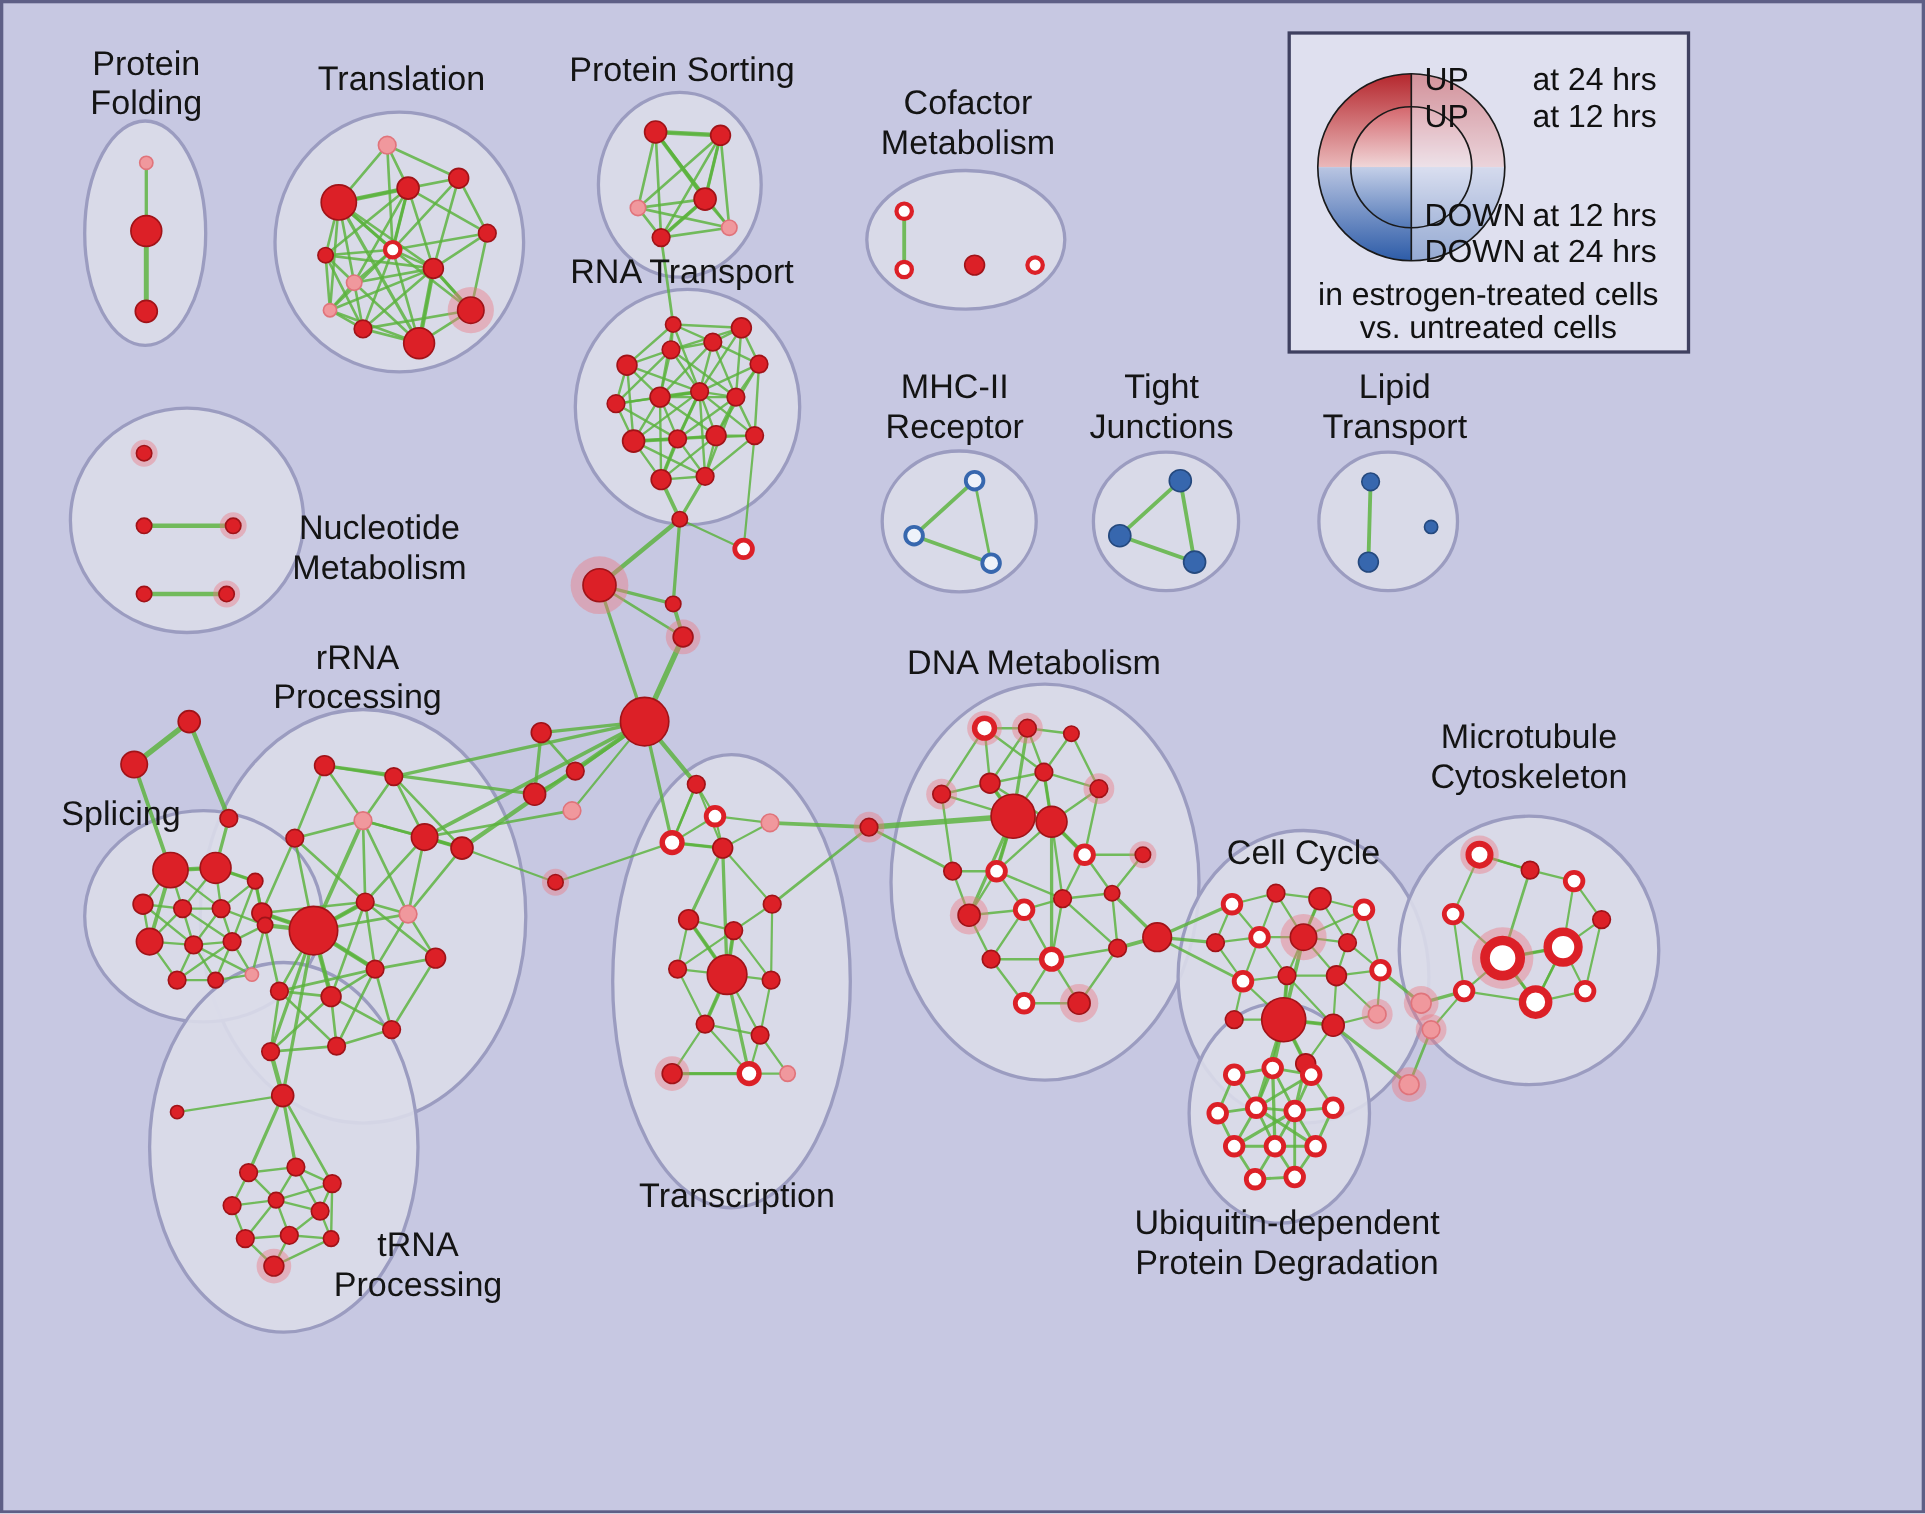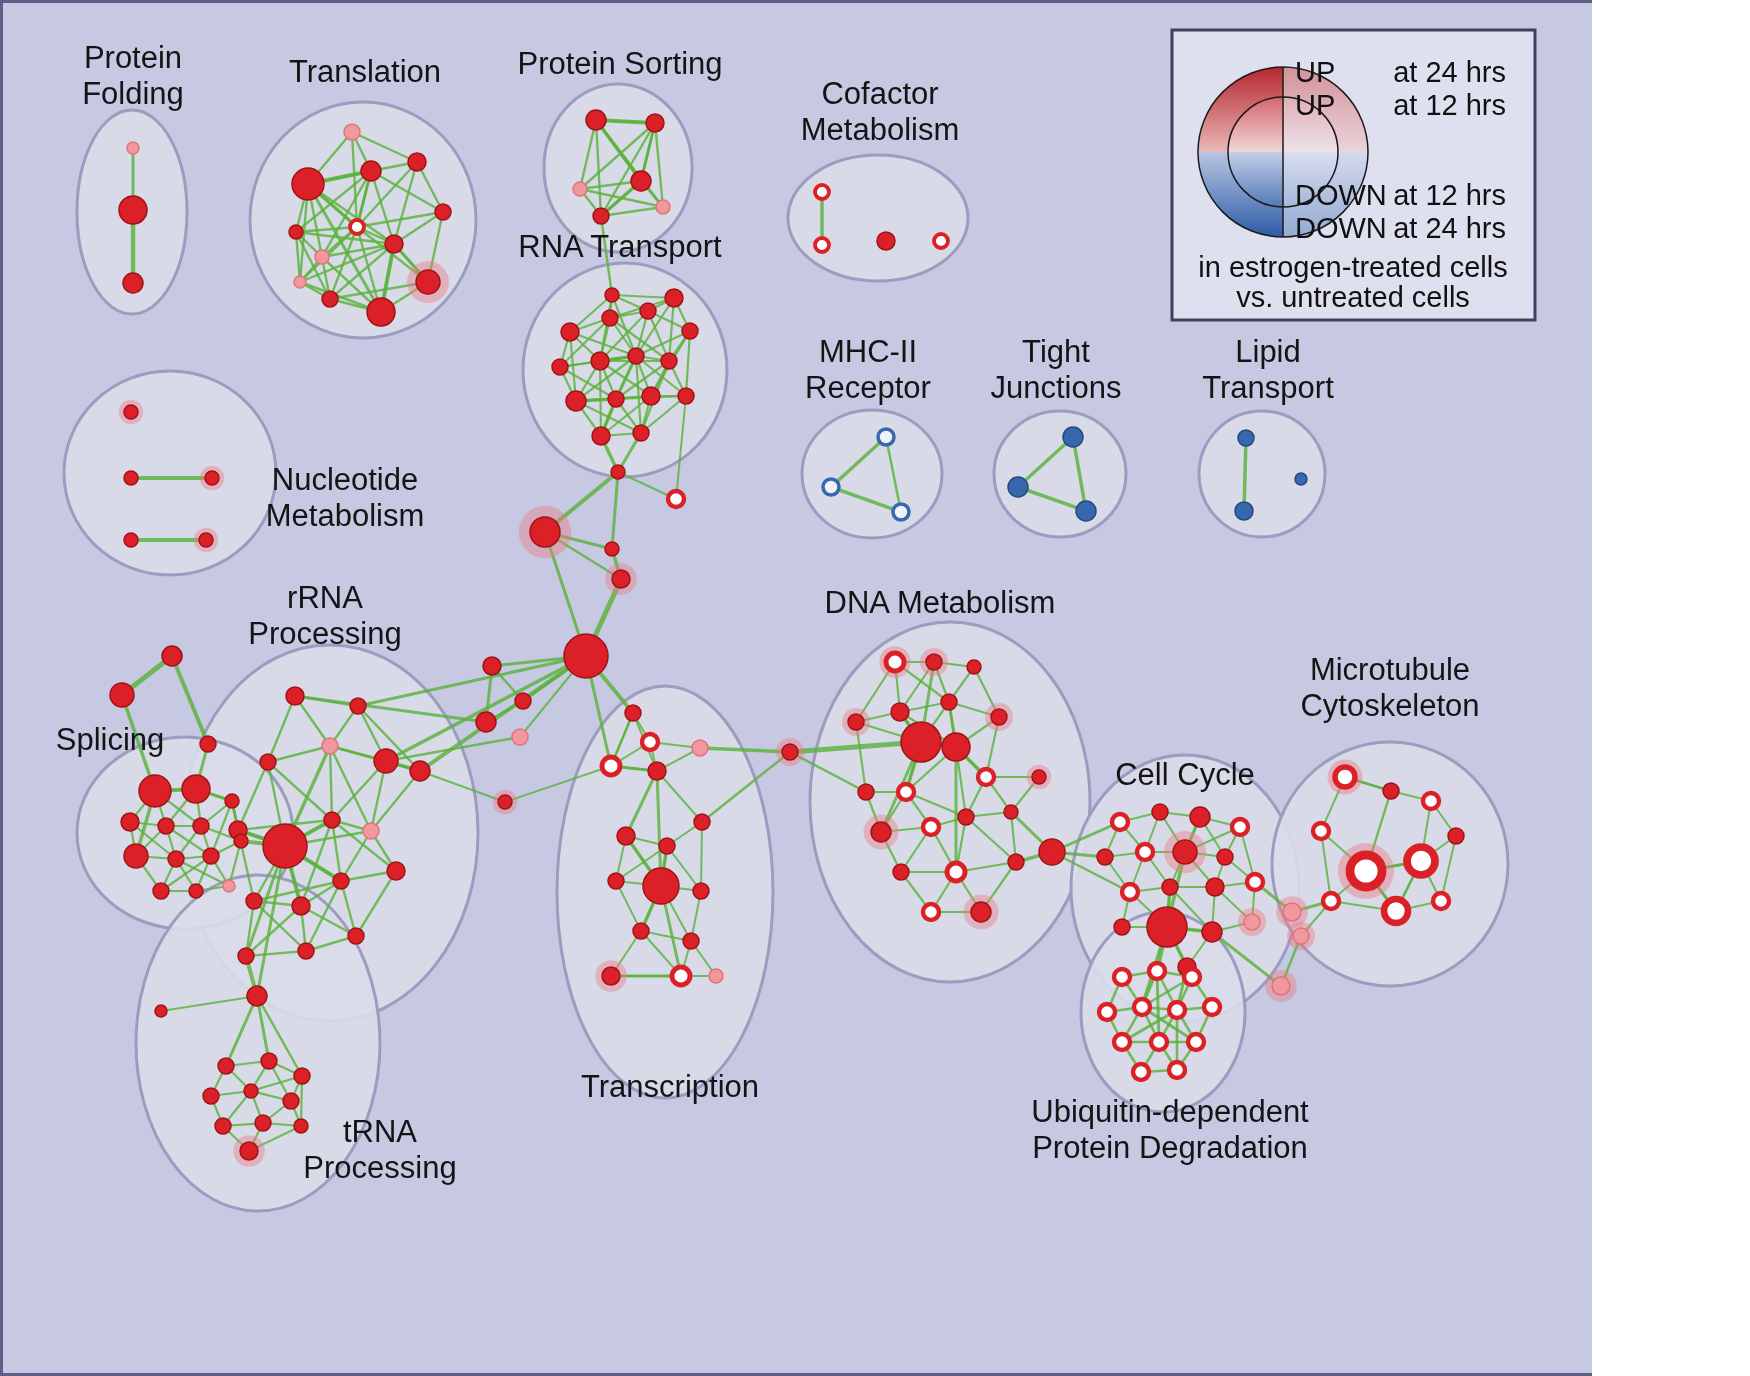--- a/index.html
+++ b/index.html
@@ -1,16 +1,16 @@
 <!DOCTYPE html>
 <html><head>
 <meta charset="utf-8">
 <style>
   html,body{margin:0;padding:0;background:#fff;}
-  .stage{width:1592px;height:1376px;background:#c7c8e2;position:relative;
+  .stage{width:1750px;height:1376px;background:#c7c8e2;position:relative;
          font-family:"Liberation Sans",sans-serif;overflow:hidden;}
   svg{display:block;}
   .lbl{font-size:31px;fill:#141414;}
   .legend-text{font-size:29px;fill:#111;}
   .legend-box{fill:#dfe0ef;stroke:#3f4060;stroke-width:3;}
 </style>
 </head>
 <body>
 
 <div class="stage">

